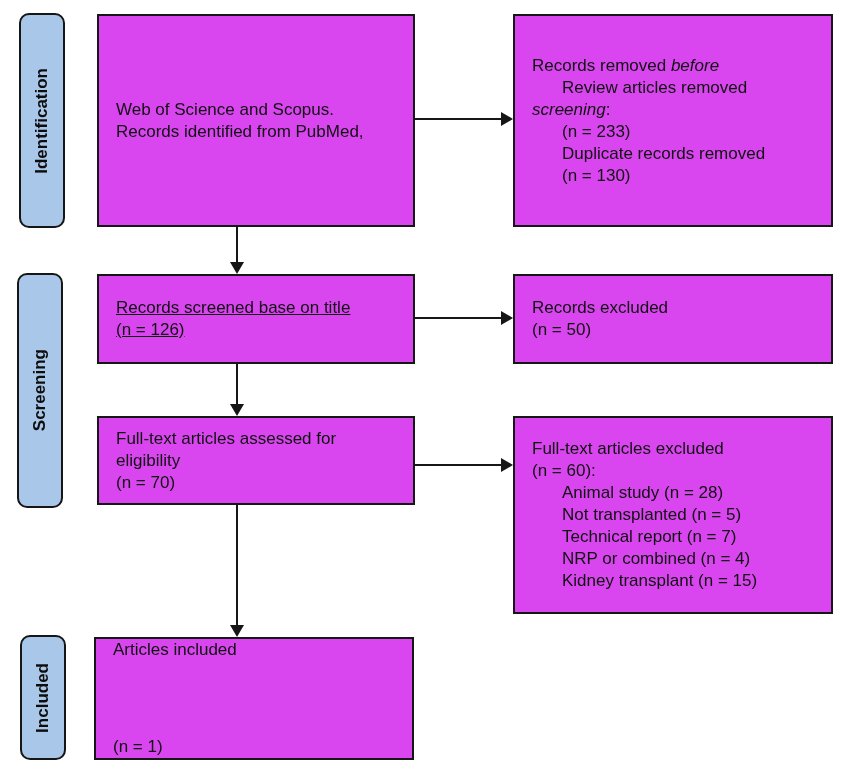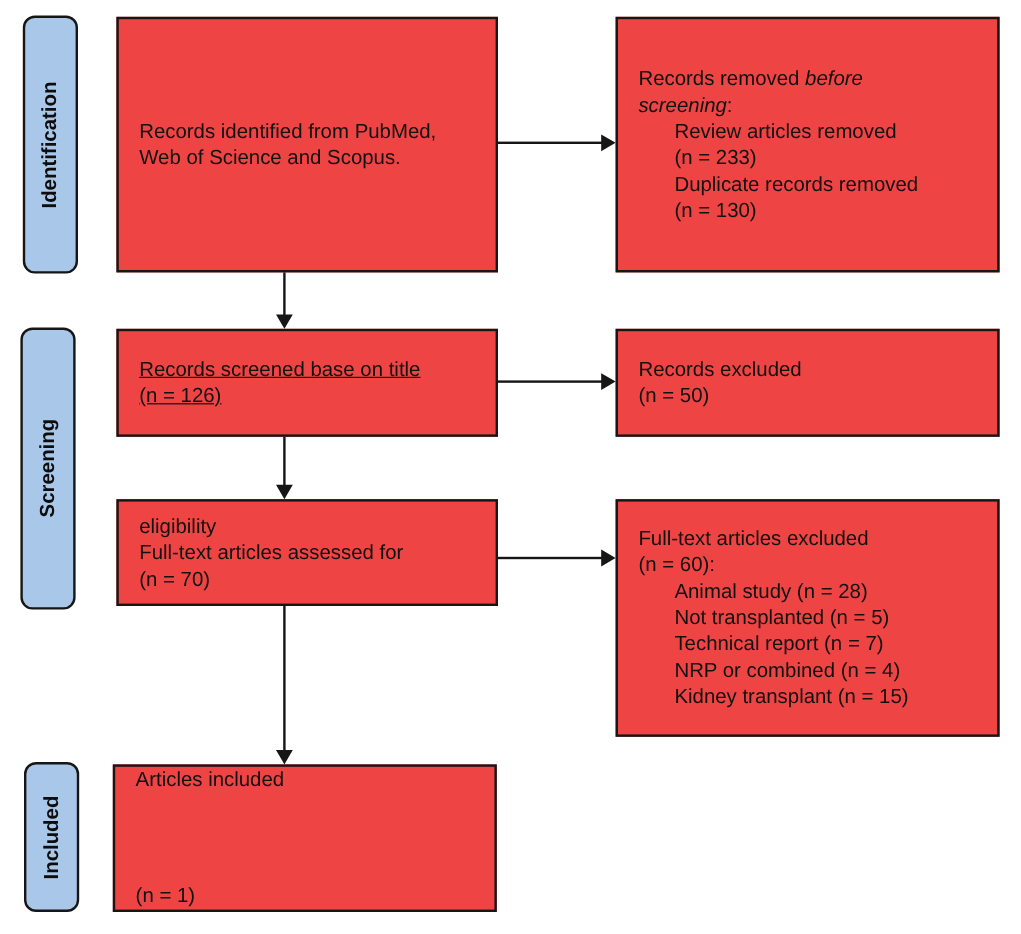--- a/index.html
+++ b/index.html
@@ -32,21 +32,21 @@
     color: #0d0d0d;
     white-space: nowrap;
   }
   #stage-identification { left: 19px; top: 13px;  width: 46px; height: 215px; }
   #stage-screening      { left: 17px; top: 273px; width: 46px; height: 235px; }
   #stage-included       { left: 20px; top: 635px; width: 46px; height: 125px; }
 
   
   .flowbox {
     position: absolute;
-    background: #ef4444;
+    background: #d946ef;
     border: 2px solid #161616;
     box-sizing: border-box;
     display: flex;
     flex-direction: column;
     justify-content: center;
     font-size: 17px;
     line-height: 22px;
     padding-left: 17px;
     padding-right: 6px;
   }
@@ -104,46 +104,46 @@
     <span>Identification</span>
   </div>
   <div class="stage" id="stage-screening">
     <span>Screening</span>
   </div>
   <div class="stage" id="stage-included">
     <span>Included</span>
   </div>
 
   <div class="flowbox" id="box-records-identified">
+      <div class="line"><span>Web of Science and Scopus.</span></div>
       <div class="line"><span>Records identified from PubMed,</span></div>
-      <div class="line"><span>Web of Science and Scopus.</span></div>
     </div>
 
   <div class="flowbox" id="box-records-removed">
       <div class="line"><span>Records removed </span><span class="italic">before</span></div>
+      <div class="line indent"><span>Review articles removed</span></div>
       <div class="line"><span class="italic">screening</span><span>:</span></div>
-      <div class="line indent"><span>Review articles removed</span></div>
       <div class="line indent"><span>(n = 233)</span></div>
       <div class="line indent"><span>Duplicate records removed</span></div>
       <div class="line indent"><span>(n = 130)</span></div>
     </div>
 
   <div class="flowbox" id="box-records-screened">
       <div class="line"><span>Records screened base on title</span></div>
       <div class="line"><span>(n = 126)</span></div>
     </div>
 
   <div class="flowbox" id="box-records-excluded">
       <div class="line"><span>Records excluded</span></div>
       <div class="line"><span>(n = 50)</span></div>
     </div>
 
   <div class="flowbox" id="box-fulltext-assessed">
+      <div class="line"><span>Full-text articles assessed for</span></div>
       <div class="line"><span>eligibility</span></div>
-      <div class="line"><span>Full-text articles assessed for</span></div>
       <div class="line"><span>(n = 70)</span></div>
     </div>
 
   <div class="flowbox" id="box-fulltext-excluded">
       <div class="line"><span>Full-text articles excluded</span></div>
       <div class="line"><span>(n = 60):</span></div>
       <div class="line indent"><span>Animal study (n = 28)</span></div>
       <div class="line indent"><span>Not transplanted (n = 5)</span></div>
       <div class="line indent"><span>Technical report (n = 7)</span></div>
       <div class="line indent"><span>NRP or combined (n = 4)</span></div>

